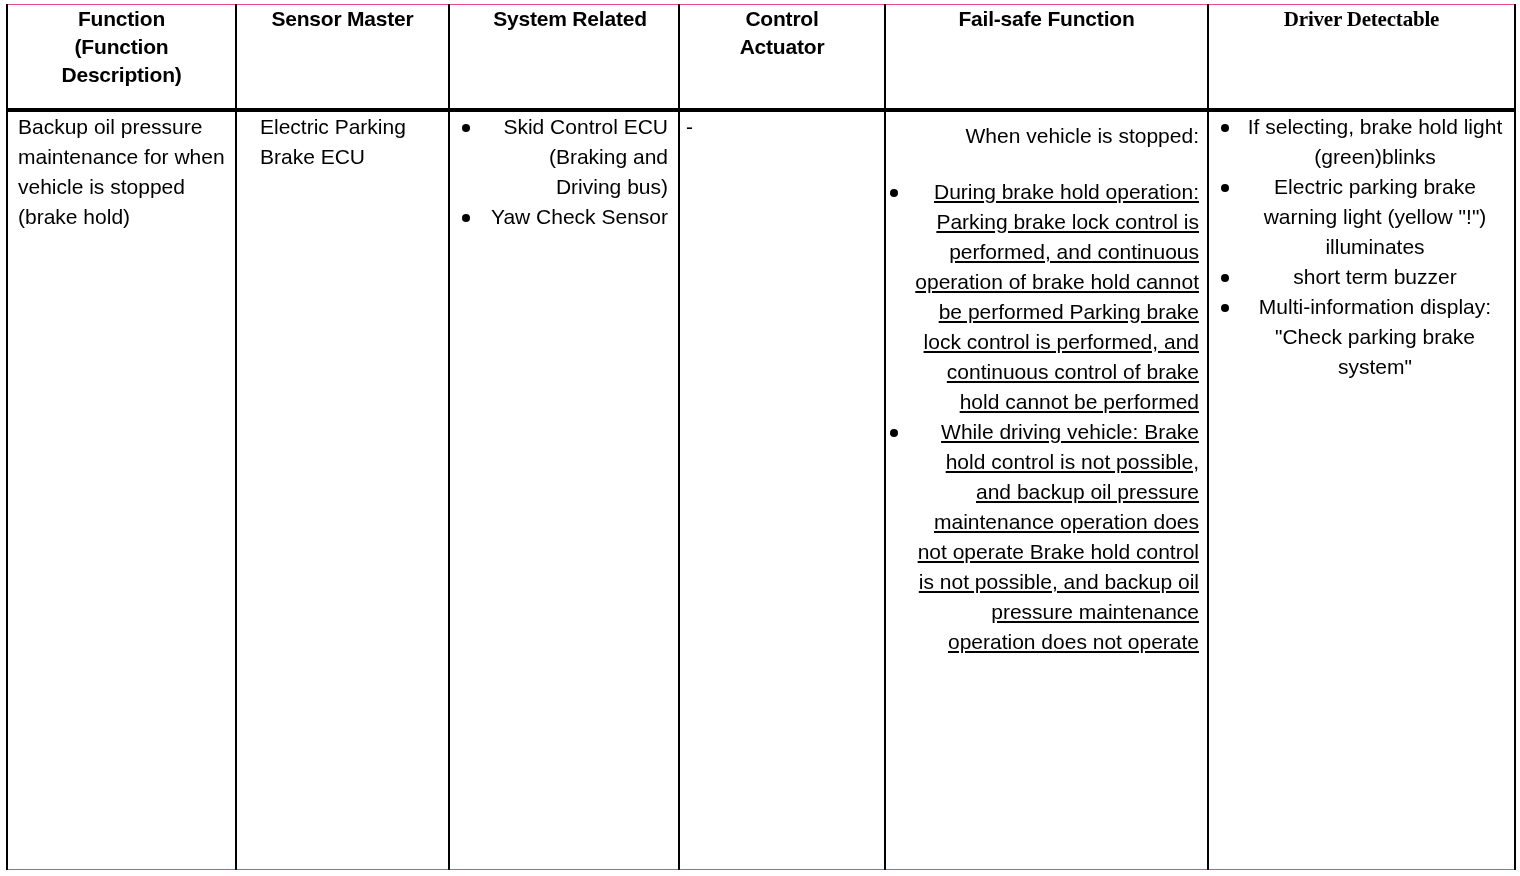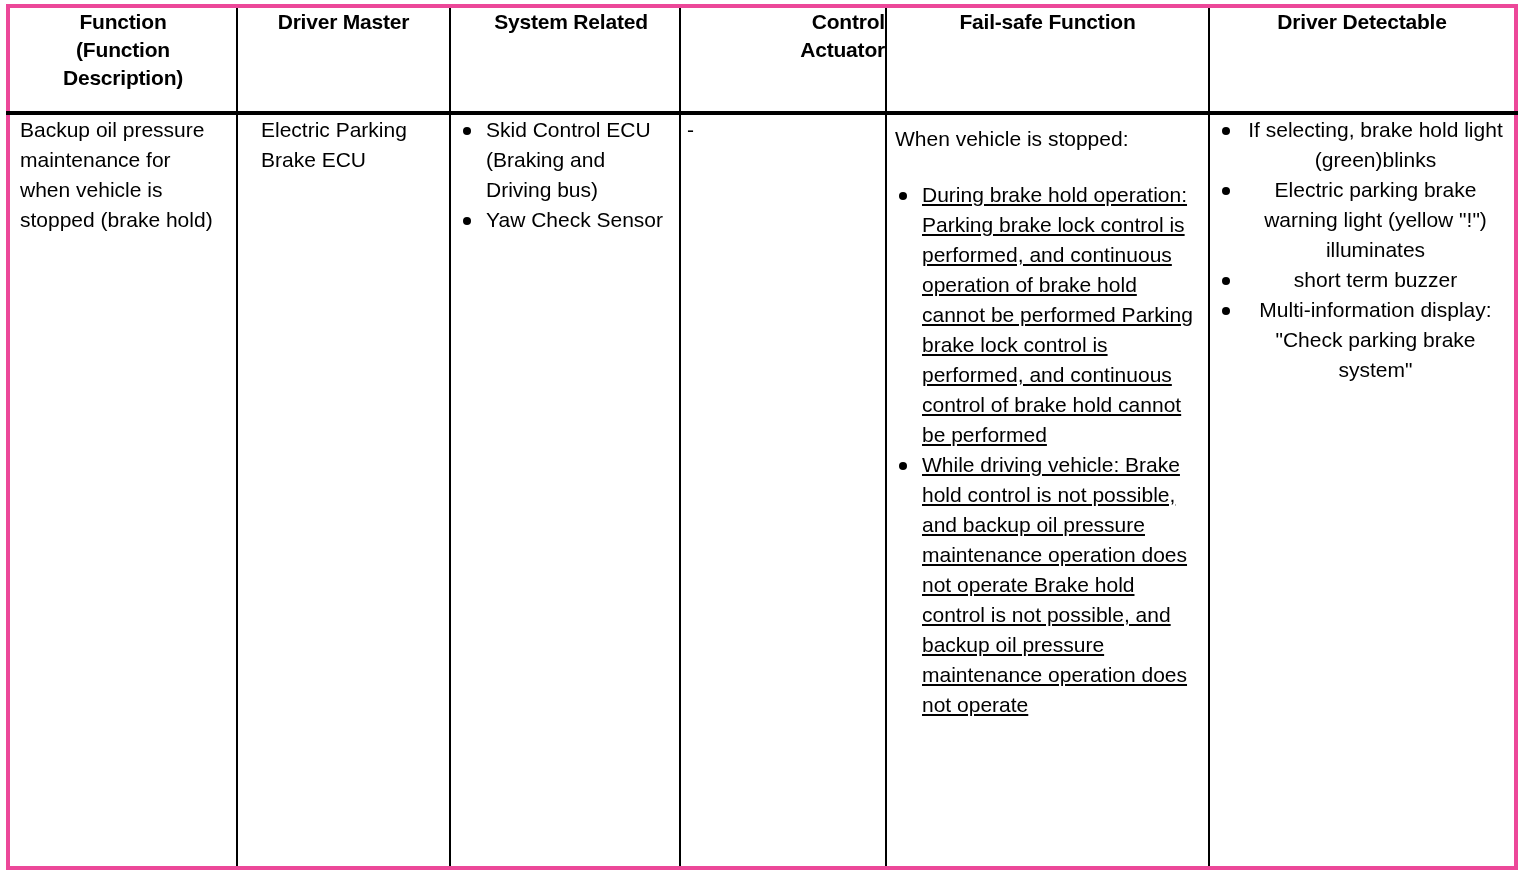--- a/index.html
+++ b/index.html
@@ -24,21 +24,21 @@
   }
 
   table.fs-table {
     position: absolute;
     left: 6px;
     top: 4px;
     width: 1508px;
     height: 866px;
     border-collapse: collapse;
     table-layout: fixed;
-    border: 4px solid #ec4899;
+    border: 1px solid #ec4899;
     background: #ffffff;
   }
 
   table.fs-table th,
   table.fs-table td {
     border-left: 2px solid #000000;
     border-right: 2px solid #000000;
     vertical-align: top;
     padding: 0;
     background: #ffffff;
@@ -113,41 +113,41 @@
     position: absolute;
     left: 4px;
     top: 12px;
     width: 8px;
     height: 8px;
     border-radius: 50%;
     background: #000000;
   }
 
   
-  .sys-list { padding-left: 18px; }
+  .sys-list { padding-left: 18px; text-align: right; }
   .sys-list > li { padding-left: 25px; }
   .sys-list > li::before { left: 6px; }
 
   
   .fs-intro {
     display: block;
     font-size: 21px;
     line-height: 30px;
     margin: 0 0 26px 0;
   }
   .fs-list { padding-left: 24px; text-decoration: underline; }
   .fs-list > li { padding-left: 26px; }
   .fs-list > li::before { left: 4px; }
 
   
   .dd-list { padding-left: 23px; }
   .dd-list > li { padding-left: 27px; }
   .dd-list > li::before { left: 5px; }
 
-  td.fs-cell .cell-inner { padding: 9px 8px 0 8px; }
+  td.fs-cell .cell-inner { padding: 9px 8px 0 0; text-align: right; }
   td.dd-cell { vertical-align: middle; }
   td.dd-cell .cell-inner { padding: 0 8px 0 8px; text-align: center; }
   td.col1-cell .cell-inner { padding-left: 10px; }
   td.col2-cell .cell-inner { padding-left: 11px; margin-left: 12px; }
   td.col4-cell .cell-inner { padding-left: 6px; }
 </style>
 </head>
 <body>
 
 <div class="sheet">
@@ -160,26 +160,26 @@
       <col class="c4">
         <col class="c5">
         <col class="c6">
     </colgroup>
 
     <thead>
       <tr>
         <th style="white-space: pre-line;">Function
 (Function
 Description)</th>
-        <th style="white-space: pre-line;">Driver Master</th>
+        <th style="white-space: pre-line;">Sensor Master</th>
         <th style="white-space: pre-line; padding-left: 12px;">System Related</th>
-        <th style="white-space: pre-line; text-align: right;">Control
+        <th style="white-space: pre-line;">Control
 Actuator</th>
         <th style="white-space: pre-line;">Fail-safe Function</th>
-        <th style="white-space: pre-line;">Driver Detectable</th>
+        <th style="white-space: pre-line; font-family: Liberation Serif, serif;">Driver Detectable</th>
       </tr>
     </thead>
 
     <tbody>
       <tr>
 
         <td class="body-cell vmid col1-cell">
           <div class="cell-inner">
             <span class="plain-text">Backup oil pressure maintenance for when vehicle is stopped (brake hold)</span>
           </div>

